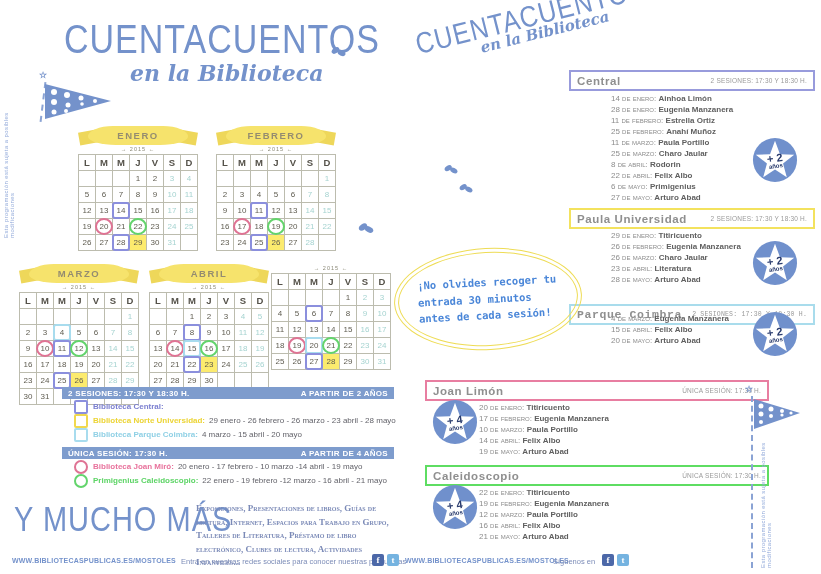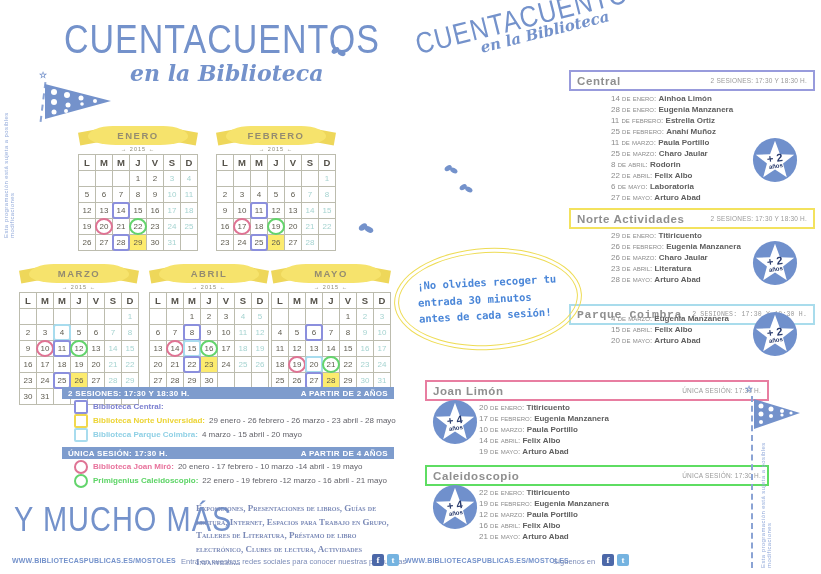--- a/index.html
+++ b/index.html
@@ -328,23 +328,20 @@
       <div class="cell">27</div>
       <div class="cell">28</div>
       <div class="cell">29</div>
       <div class="cell">30</div>
       <div class="cell"></div>
       <div class="cell we"></div>
       <div class="cell we"></div>
     </div>
   </div>
 <div class="cal" style="left:270px;top:264px;">
-    <div class="cal-banner">
-      <span class="bmid">MAYO</span>
-    </div>
     <div class="cal-year">→ 2015 ←</div>
     <div class="cal-grid">
       <div class="cell head">L</div>
       <div class="cell head">M</div>
       <div class="cell head">M</div>
       <div class="cell head">J</div>
       <div class="cell head">V</div>
       <div class="cell head we">S</div>
       <div class="cell head we">D</div>
       <div class="cell"></div>
@@ -445,38 +442,38 @@
   </div>
   <div class="sec-events" style="left:611px;top:93px;">
       <div class="ev"><span class="ev-date">14 de enero:</span> <span class="ev-name">Ainhoa Limón</span></div>
       <div class="ev"><span class="ev-date">28 de enero:</span> <span class="ev-name">Eugenia Manzanera</span></div>
       <div class="ev"><span class="ev-date">11 de febrero:</span> <span class="ev-name">Estrella Ortiz</span></div>
       <div class="ev"><span class="ev-date">25 de febrero:</span> <span class="ev-name">Anahí Muñoz</span></div>
       <div class="ev"><span class="ev-date">11 de marzo:</span> <span class="ev-name">Paula Portillo</span></div>
       <div class="ev"><span class="ev-date">25 de marzo:</span> <span class="ev-name">Charo Jaular</span></div>
       <div class="ev"><span class="ev-date">8 de abril:</span> <span class="ev-name">Rodorin</span></div>
       <div class="ev"><span class="ev-date">22 de abril:</span> <span class="ev-name">Felix Albo</span></div>
-      <div class="ev"><span class="ev-date">6 de mayo:</span> <span class="ev-name">Laboratoria</span></div>
+      <div class="ev"><span class="ev-date">6 de mayo:</span> <span class="ev-name">Primigenius</span></div>
       <div class="ev"><span class="ev-date">27 de mayo:</span> <span class="ev-name">Arturo Abad</span></div>
     </div>
   <div class="badge" style="left:752px;top:137px;">
     <svg viewBox="0 0 48 48">
         <circle cx="24" cy="24" r="23" fill="#7090cc"></circle>
         <path d="M24 4 L29.2 17.9 L44 18.5 L32.4 27.7 L36.3 42 L24 33.8 L11.7 42 L15.6 27.7 L4 18.5 L18.8 17.9 Z" fill="#fff"></path>
       </svg>
     <div class="badge-label">
         <span class="badge-age">+ 2</span>
         <span class="badge-sub">años</span>
       </div>
   </div>
 </div>
 
 <div>
   <div class="sec-box" style="left: 569px; top: 208px; width: 230px; border-color: rgb(243, 226, 94);">
-    <span class="sec-name">Norte Actividades</span>
+    <span class="sec-name">Paula Universidad</span>
     <span class="sec-session">2 SESIONES: 17:30 Y 18:30 H.</span>
   </div>
   <div class="sec-events" style="left:611px;top:230px;">
       <div class="ev"><span class="ev-date">29 de enero:</span> <span class="ev-name">Titiricuento</span></div>
       <div class="ev"><span class="ev-date">26 de febrero:</span> <span class="ev-name">Eugenia Manzanera</span></div>
       <div class="ev"><span class="ev-date">26 de marzo:</span> <span class="ev-name">Charo Jaular</span></div>
       <div class="ev"><span class="ev-date">23 de abril:</span> <span class="ev-name">Literatura</span></div>
       <div class="ev"><span class="ev-date">28 de mayo:</span> <span class="ev-name">Arturo Abad</span></div>
     </div>
   <div class="badge" style="left:752px;top:240px;">

